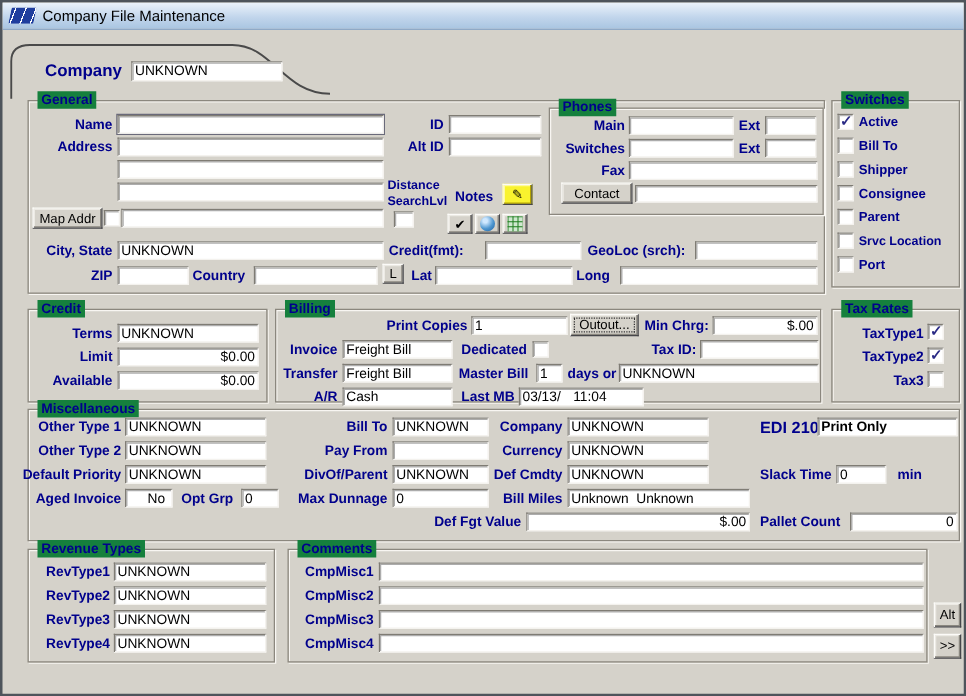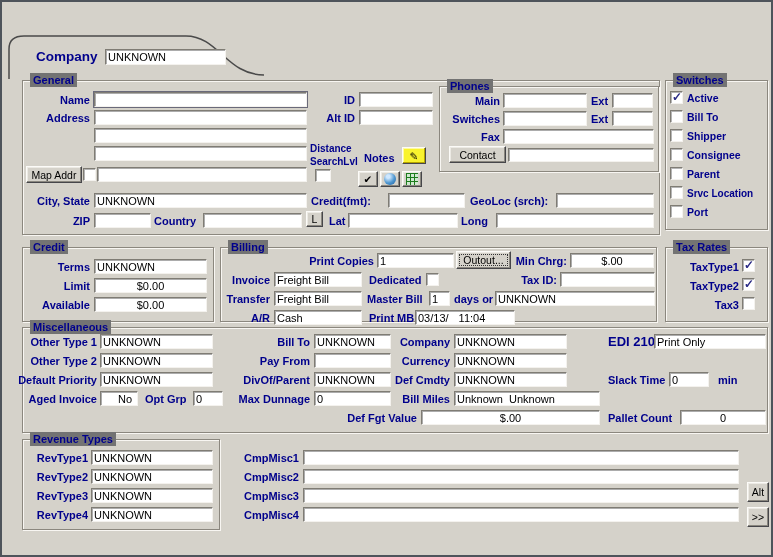--- a/index.html
+++ b/index.html
@@ -6,29 +6,29 @@
   html,body{margin:0;padding:0;background:#8a8a8a}
   #win{position:relative;width:773px;height:557px;background:#d5d2ca;border:2px solid #4e545b;
        font-family:"Liberation Sans",sans-serif;overflow:hidden}
   .titlebar{position:absolute;left:0;top:0;right:0;height:22px;
        background:linear-gradient(#ecf3fb,#c2d6ec 55%,#a9c5e1);border-bottom:1px solid #8fa9c6;
        display:flex;align-items:center;gap:6px;padding:0 6px}
   .titlebar .ttext{font-size:12px;color:#000}
   .appicon{width:20px;height:13px;background:#1f3e9e;transform:skewX(-12deg);border-radius:1px;
        background-image:repeating-linear-gradient(100deg,transparent 0 3px,#fff 3px 4px,transparent 4px 8px)}
   .grp{position:absolute;border:1px solid #8b877e;box-shadow:inset 1px 1px 0 #f8f6f2,1px 1px 0 #f8f6f2}
-  .gtitle{position:absolute;top:-8px;left:7px;background:#737373;padding:0 3px;font-weight:bold;
+  .gtitle{position:absolute;top:-8px;left:7px;background:#15803d;padding:0 3px;font-weight:bold;
        font-size:11px;line-height:14px;color:#00008c;white-space:nowrap}
   .lbl{position:absolute;font-weight:bold;font-size:11px;line-height:13px;color:#00008c;
        text-align:right;white-space:nowrap}
   .lbl.la{text-align:left}
   .field{position:absolute;height:15px;background:#fff;border:1px solid;
        border-color:#7f7c74 #f4f2ee #f4f2ee #7f7c74;box-shadow:inset 1px 1px 0 rgba(70,70,70,.45);
        font-family:"Liberation Sans",sans-serif;font-size:11px;color:#000;padding:0 2px;margin:0}
-  .field.rt{text-align:center}
+  .field.rt{text-align:right}
   div.field{display:flex;align-items:center}
   .btn{position:absolute;display:flex;align-items:center;justify-content:center;background:#d5d2ca;
        border:1px solid;border-color:#fcfbf8 #46464a #46464a #fcfbf8;
        box-shadow:inset -1px -1px 0 #8a877f,inset 1px 1px 0 #eceae4;
        font-family:"Liberation Sans",sans-serif;font-size:10.5px;color:#000;padding:0;cursor:default}
   .btn.focus{outline:1px dotted #333;outline-offset:-4px}
   .btn.yellow{background:#f9f32e;box-shadow:inset -1px -1px 0 #b5a400,inset 1px 1px 0 #fffba0}
   .cb{position:absolute;width:13px;height:13px;background:#fff;border:1px solid;
        border-color:#7f7c74 #f4f2ee #f4f2ee #7f7c74;box-shadow:inset 1px 1px 0 rgba(70,70,70,.4)}
   .cb.checked::after{content:"✓";position:absolute;left:1px;top:-2px;font-size:12px;font-weight:bold;color:#2a2a85}
@@ -37,20 +37,24 @@
   .grid{width:12px;height:12px;background-color:#cfe8cf;
        background-image:linear-gradient(#1c7c1c 1px,transparent 1px),linear-gradient(90deg,#1c7c1c 1px,transparent 1px);
        background-size:4px 4px}
   .pre{white-space:pre}
 </style>
 </head>
 <body>
 
 <div id="win">
 
+  <div class="titlebar">
+    <span class="appicon"></span>
+    <span class="ttext">Company File Maintenance</span>
+  </div>
 
   <svg width="270" height="52" style="position:absolute;left:4px;top:26px">
     <path d="M 3 51 L 3 21 Q 3 8 18 8 L 180 8 C 212 8 221 47 258 47" fill="none" stroke="#4a4a4a" stroke-width="1.5"></path>
   </svg>
   <span class="lbl la" style="left:34px;top:48px;font-size:13.5px">Company</span>
   <input class="field" style="left: 103px; top: 47px; width: 121px; height: 16px;" value="UNKNOWN">
 
   <div class="grp" style="left:20px;top:78px;width:638px;height:155px">
     <span class="gtitle">General</span>
     </div>
@@ -67,20 +71,23 @@
     <span class="gtitle">Billing</span>
     </div>
   <div class="grp" style="left:663px;top:245px;width:103px;height:75px">
     <span class="gtitle">Tax Rates</span>
     </div>
   <div class="grp" style="left:20px;top:325px;width:746px;height:106px">
     <span class="gtitle">Miscellaneous</span>
     </div>
   <div class="grp" style="left:20px;top:437px;width:198px;height:91px">
     <span class="gtitle">Revenue Types</span>
+    </div>
+  <div class="grp" style="left:228px;top:437px;width:512px;height:91px">
+    <span class="gtitle">Comments</span>
     </div>
 
   <span class="lbl" style="left:4px;top:92px;width:84px">Name</span>
   <input class="field" style="left: 92px; top: 90px; width: 213px; box-shadow: rgba(70, 70, 70, 0.45) 1px 1px 0px inset, rgb(106, 106, 122) 0px 0px 0px 1px;" value="">
   <span class="lbl" style="left:280px;top:92px;width:73px">ID</span>
   <input class="field" style="left: 357px; top: 90px; width: 74px;" value="">
   <span class="lbl" style="left:4px;top:110px;width:84px">Address</span>
   <input class="field" style="left: 92px; top: 108px; width: 213px;" value="">
   <span class="lbl" style="left:280px;top:110px;width:73px">Alt ID</span>
   <input class="field" style="left: 357px; top: 108px; width: 74px;" value="">
@@ -167,41 +174,41 @@
   <span class="lbl" style="left:485px;top:272px;width:70px">Tax ID:</span>
   <input class="field" style="left: 558px; top: 270px; width: 95px;" value="">
   <span class="lbl" style="left:200px;top:291px;width:68px">Transfer</span>
   <input class="field" style="left: 272px; top: 289px; width: 88px;" value="Freight Bill">
   <span class="lbl la" style="left:365px;top:291px">Master Bill</span>
   <input class="field" style="left: 427px; top: 289px; width: 21px;" value="1">
   <span class="lbl la" style="left:452px;top:291px">days or</span>
   <input class="field" style="left: 493px; top: 289px; width: 160px;" value="UNKNOWN">
   <span class="lbl" style="left:200px;top:310px;width:68px">A/R</span>
   <input class="field" style="left: 272px; top: 308px; width: 88px;" value="Cash">
-  <span class="lbl la" style="left:367px;top:310px">Print MB</span>
+  <span class="lbl la" style="left:367px;top:310px">Last MB</span>
   <div class="field" style="left:413px;top:308px;width:100px;gap:10px">
     <span>03/13/</span>
     <span>11:04</span>
   </div>
 
   <span class="lbl" style="left:667px;top:259px;width:70px">TaxType1</span>
   <span class="cb checked" style="left:740px;top:257px"></span>
   <span class="lbl" style="left:667px;top:278px;width:70px">TaxType2</span>
   <span class="cb checked" style="left:740px;top:276px"></span>
   <span class="lbl" style="left:667px;top:297px;width:70px">Tax3</span>
   <span class="cb" style="left:740px;top:295px"></span>
 
   <span class="lbl" style="left:6px;top:334px;width:89px">Other Type 1</span>
   <input class="field" style="left: 98px; top: 332px; width: 113px;" value="UNKNOWN">
   <span class="lbl" style="left:228px;top:334px;width:80px">Bill To</span>
   <input class="field" style="left: 312px; top: 332px; width: 77px;" value="UNKNOWN">
   <span class="lbl" style="left:368px;top:334px;width:80px">Company</span>
   <input class="field" style="left: 452px; top: 332px; width: 113px;" value="UNKNOWN">
   <span class="lbl la" style="left:606px;top:333px;font-size:13px">EDI 210</span>
-  <input class="field" style="left: 652px; top: 332px; width: 112px;" value="Print Only">
+  <input class="field" style="left: 652px; top: 332px; width: 112px; font-weight: bold;" value="Print Only">
   <span class="lbl" style="left:6px;top:353px;width:89px">Other Type 2</span>
   <input class="field" style="left: 98px; top: 351px; width: 113px;" value="UNKNOWN">
   <span class="lbl" style="left:228px;top:353px;width:80px">Pay From</span>
   <input class="field" style="left: 312px; top: 351px; width: 77px;" value="">
   <span class="lbl" style="left:368px;top:353px;width:80px">Currency</span>
   <input class="field" style="left: 452px; top: 351px; width: 113px;" value="UNKNOWN">
   <span class="lbl" style="left:6px;top:372px;width:89px">Default Priority</span>
   <input class="field" style="left: 98px; top: 370px; width: 113px;" value="UNKNOWN">
   <span class="lbl" style="left:228px;top:372px;width:80px">DivOf/Parent</span>
   <input class="field" style="left: 312px; top: 370px; width: 77px;" value="UNKNOWN">

